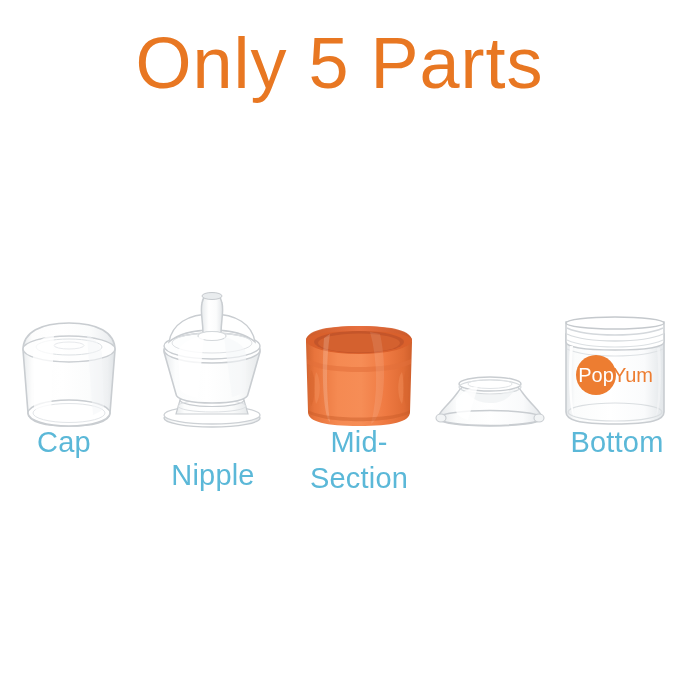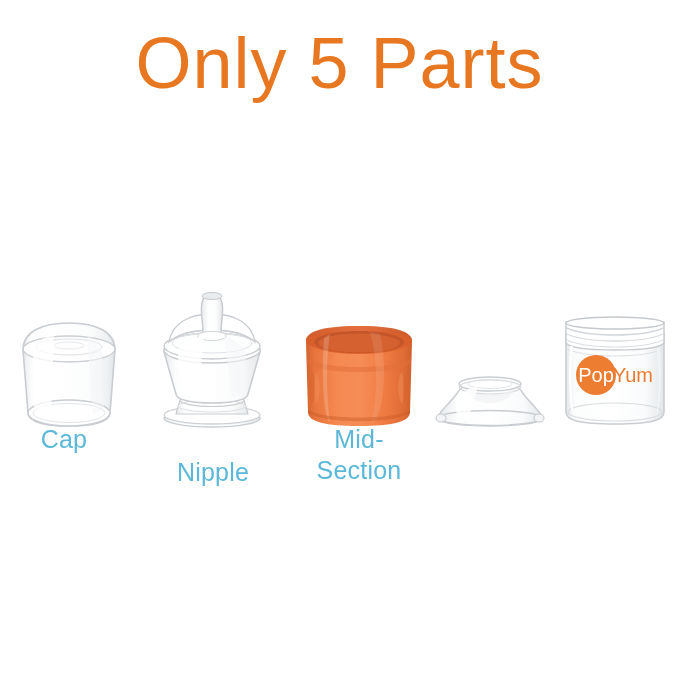--- a/index.html
+++ b/index.html
@@ -66,21 +66,21 @@
     width: 679px;
     height: 110px;
   }
 
   .label {
     position: absolute;
     top: 0;
     text-align: center;
     color: #5BB8D8;
     font-family: "Liberation Sans", sans-serif;
-    font-size: 25px;
+    font-size: 29px;
     font-weight: 300;
     line-height: 1.25;
     letter-spacing: 0.2px;
   }
 
   
   .label-cap       { left: 6px;   width: 116px; }
   .label-nipple    { left: 146px; width: 134px; margin-top: 33px; }
   .label-mid       { left: 292px; width: 134px; text-align: center; }
   .label-agitator  { left: 424px; width: 132px; }
@@ -307,15 +307,16 @@
     <div class="label label-cap">Cap</div>
 
     <div class="label label-nipple">Nipple</div>
 
     <div class="label label-mid">
       <div>Mid-</div>
       <div>Section</div>
     </div>
 
 
+    <div class="label label-bottom">Bottom</div>
   </div>
 
 </div>
 
 </body></html>

